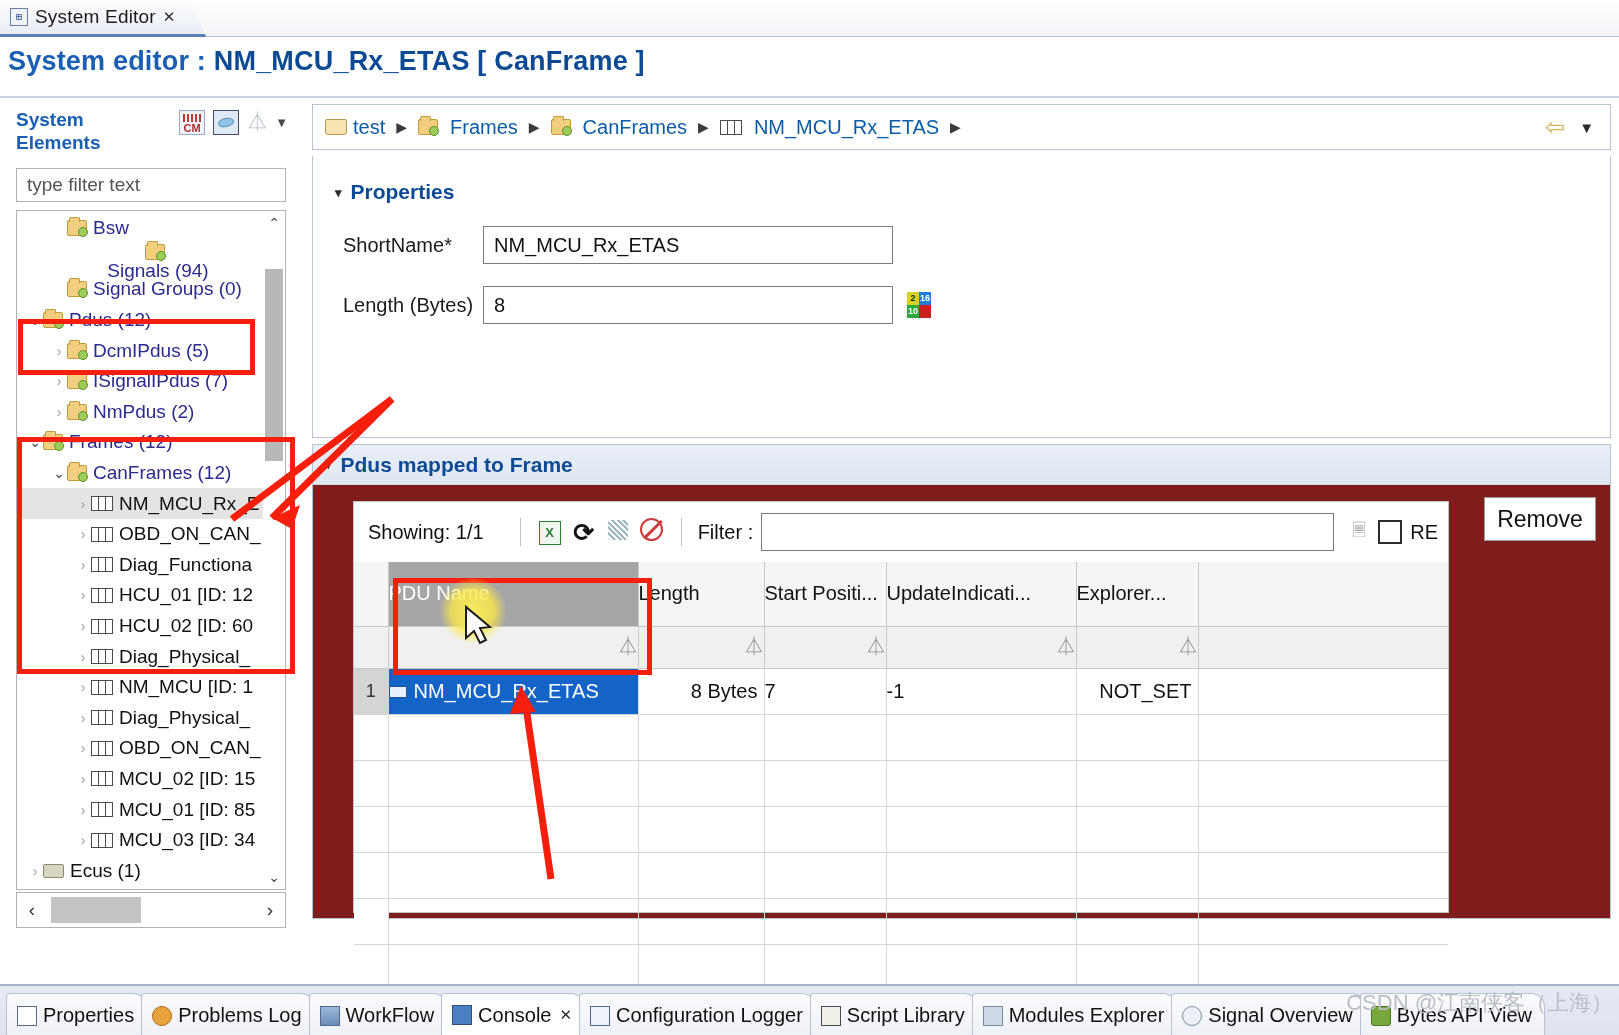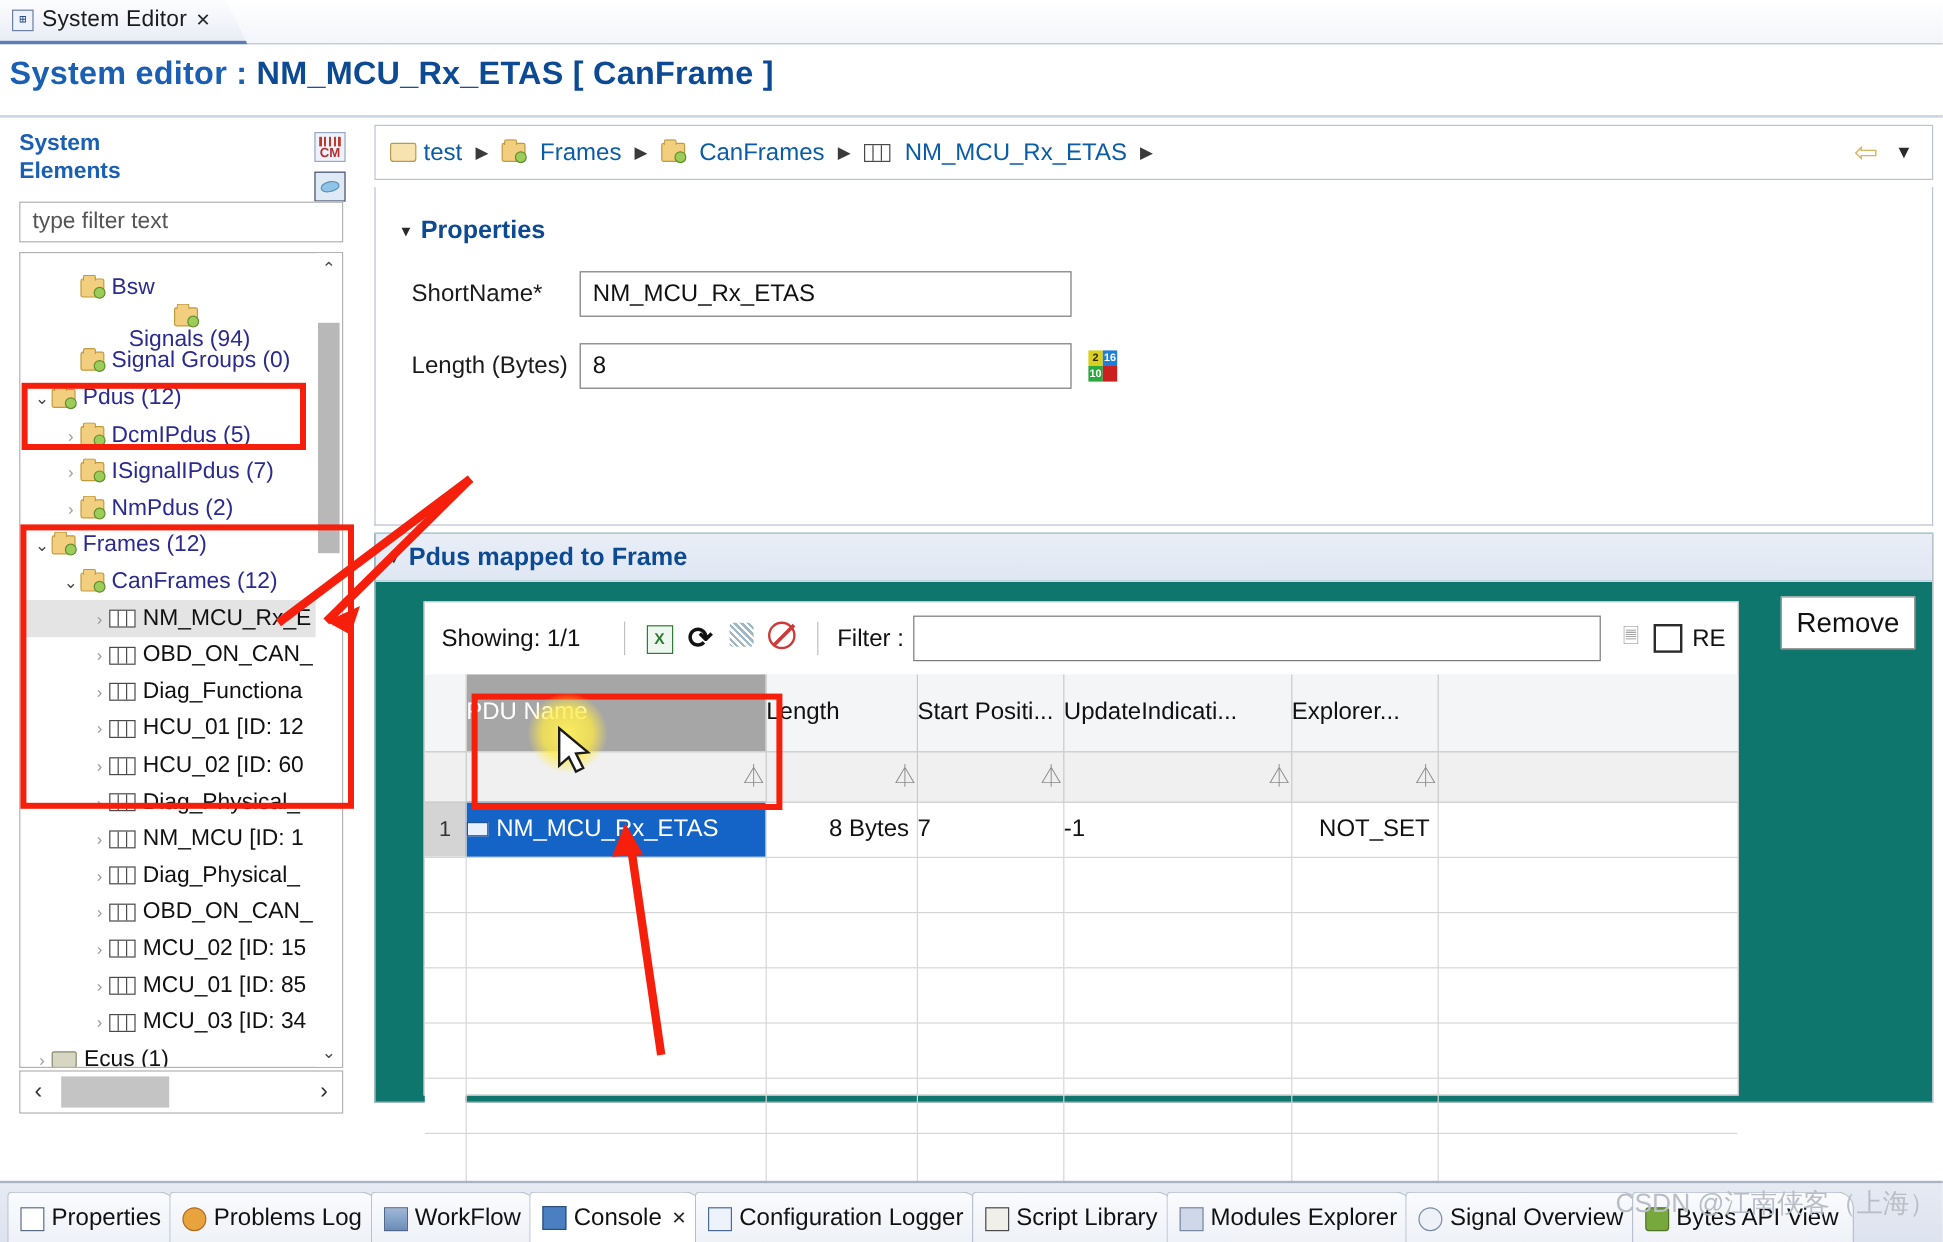--- a/index.html
+++ b/index.html
@@ -51,21 +51,21 @@
   
   .left-panel {
     position:absolute; left:8px; top:104px; width:286px; height:828px;
     background:#fff;
   }
   .lp-header { position:relative; height:56px; }
   .lp-title {
     position:absolute; left:8px; top:4px; width:140px;
     font-size:19px; font-weight:bold; color:#1a5fb4; line-height:23px;
   }
-  .lp-icons { position:absolute; right:6px; top:6px; display:flex; align-items:center; gap:8px;flex-direction:column; }
+  .lp-icons { position:absolute; right:6px; top:6px; display:flex; align-items:center; gap:8px; }
   .icon-cm {
     width:26px;height:25px;border:1px solid #9aa8c4;background:#eef3fb;
     display:flex;align-items:flex-end;justify-content:center;
     font-size:11px;font-weight:bold;color:#b03030;font-family:"Liberation Sans",sans-serif;
     line-height:11px; position:relative;
   }
   .icon-cm::before{
     content:""; position:absolute; left:3px; top:3px; right:3px; height:8px;
     background:repeating-linear-gradient(90deg,#c0392b 0 2px,transparent 2px 4px);
   }
@@ -181,21 +181,21 @@
     display:grid;grid-template-columns:1fr 1fr;grid-template-rows:1fr 1fr;
     font-size:9px;font-weight:bold;color:#fff;line-height:12px;text-align:center;
   }
   .ic-216 b:nth-child(1){background:#d8cf1f;color:#2b2b00;}
   .ic-216 b:nth-child(2){background:#1f7fd8;}
   .ic-216 b:nth-child(3){background:#2ba83f;}
   .ic-216 b:nth-child(4){background:#cc2020;}
 
   .pdus-panel {
     position:absolute; left:8px; top:340px; width:1299px; height:475px;
-    border:1px solid #b9c2d0; background:#0f766e;
+    border:1px solid #b9c2d0; background:#7f1d1d;
   }
   .pdus-head {
     height:40px; background:linear-gradient(#e9eef7,#dfe7f3);
     display:flex; align-items:center; gap:9px; padding-left:12px;
     font-size:21px; font-weight:bold; color:#0d4a94;
     border-bottom:1px solid #d2dae6;
   }
   .remove-btn {
     position:absolute; right:14px; top:52px;
     width:112px; height:44px; border:1px solid #9a9a9a; background:#fff;
@@ -322,21 +322,21 @@
         <span class="icon-caret">▼</span>
       </div>
     </div>
 
     <div class="filterbox">
       <span>type filter text</span>
     </div>
 
     <div class="tree-wrap">
       <div class="tree-list" id="tree-list">
-          <div class="tnode" style="padding-left: 34px; margin-top: 12px;">
+          <div class="tnode" style="padding-left: 34px;">
             <span class="tw"></span>
             <span class="ic-folder"></span>
             <span>Bsw</span>
           </div>
           <div class="tnode" style="padding-left: 34px; flex-direction: column;">
             <span class="tw"></span>
             <span class="ic-folder"></span>
             <span>Signals (94)</span>
           </div>
           <div class="tnode" style="padding-left: 34px;">

